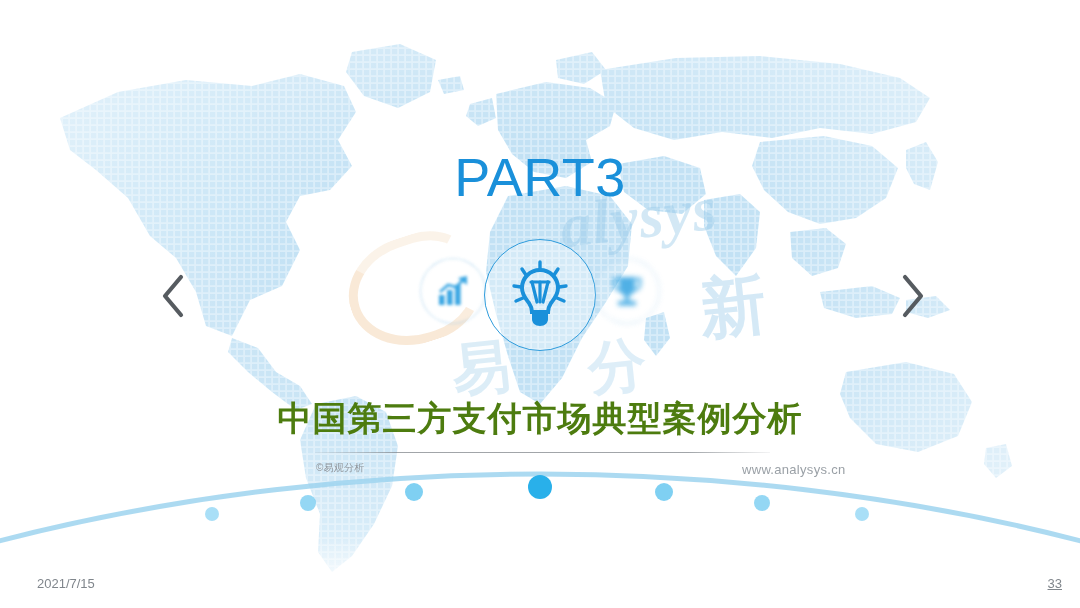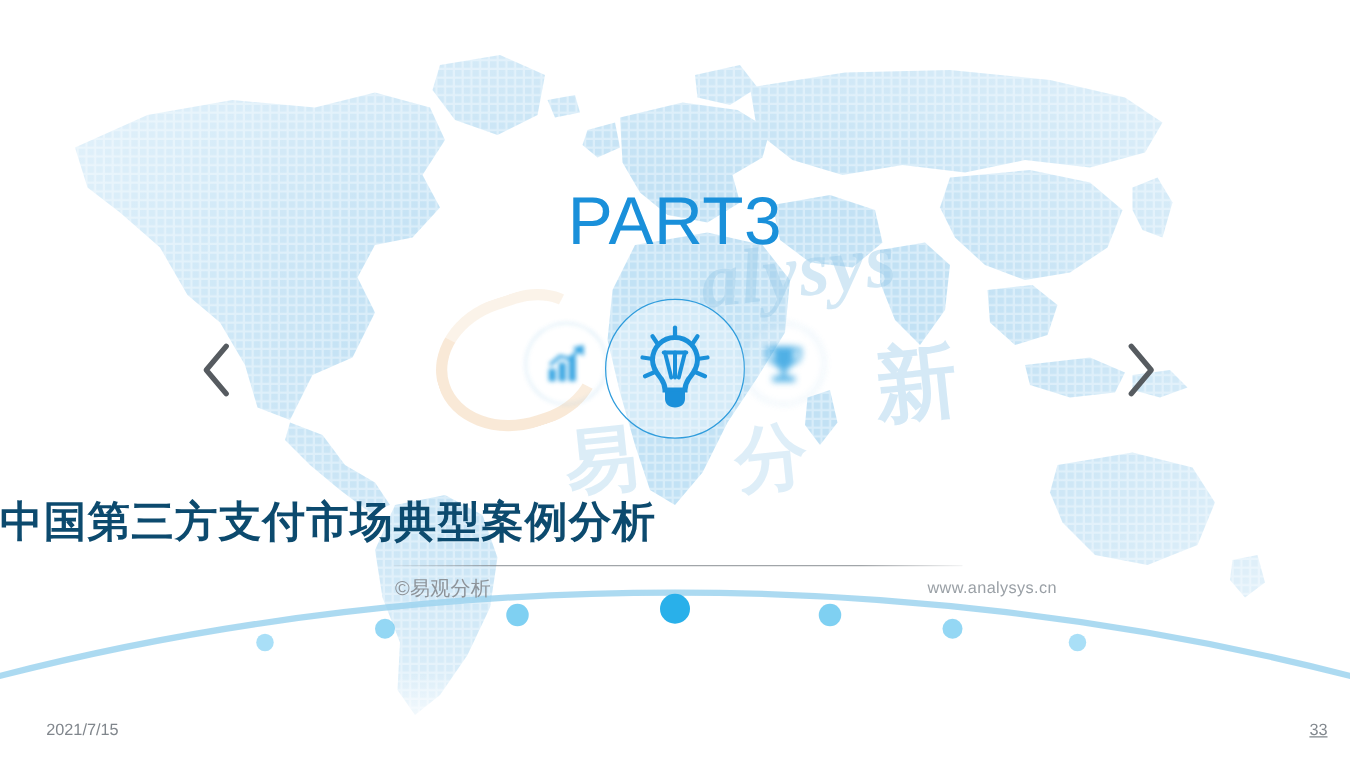--- a/index.html
+++ b/index.html
@@ -133,38 +133,38 @@
     width: 112px; height: 112px;
     border: 1.7px solid #2f9cdc;
     background: rgba(255,255,255,0.30);
   }
   .ic-center svg { display:block; }
 
   
   .subtitle {
     position: absolute;
     left: 0; right: 0; top: 400px;
-    text-align: left;
+    text-align: center;
     font-size: 34px;
     font-weight: 700;
-    color: #0c4a6e;
+    color: #4d7c0f;
     letter-spacing: 1px;
     line-height: 1.1;
   }
   .divider {
     position: absolute;
     left: 315px; top: 452px;
     width: 455px; height: 1px;
     background: linear-gradient(to right, rgba(160,165,170,0.15), rgba(130,135,140,0.75) 18%, rgba(130,135,140,0.75) 82%, rgba(160,165,170,0.12));
   }
 
   .credit {
     position: absolute;
     left: 316px; top: 461px;
-    font-size: 16px;
+    font-size: 10px;
     color: #8d9399;
     letter-spacing: 0.2px;
   }
   .site {
     position: absolute;
     left: 694px; top: 462px;
     font-size: 13px;
     color: #9aa0a6;
     letter-spacing: 0.3px;
     margin-left: 48px;

